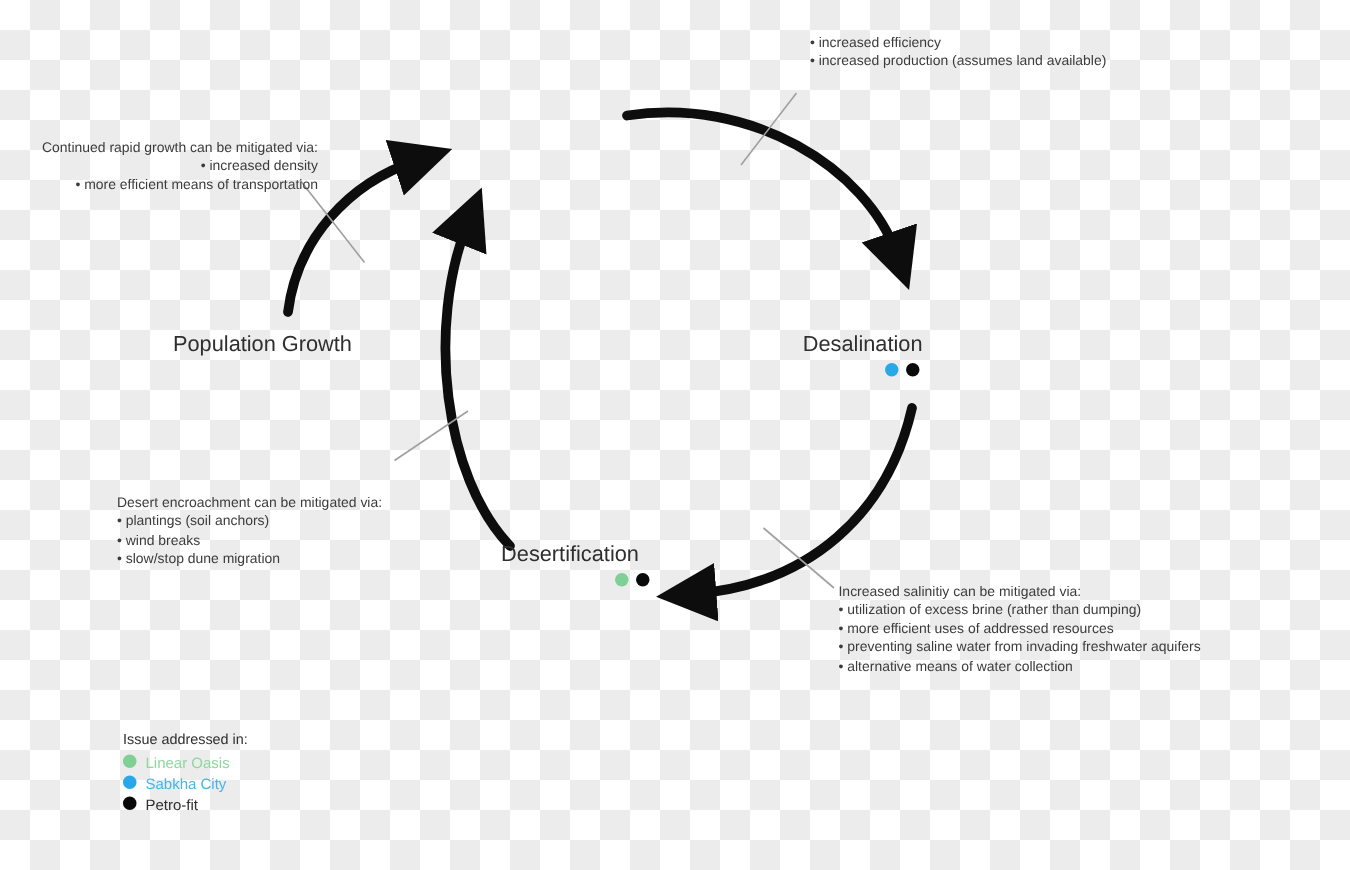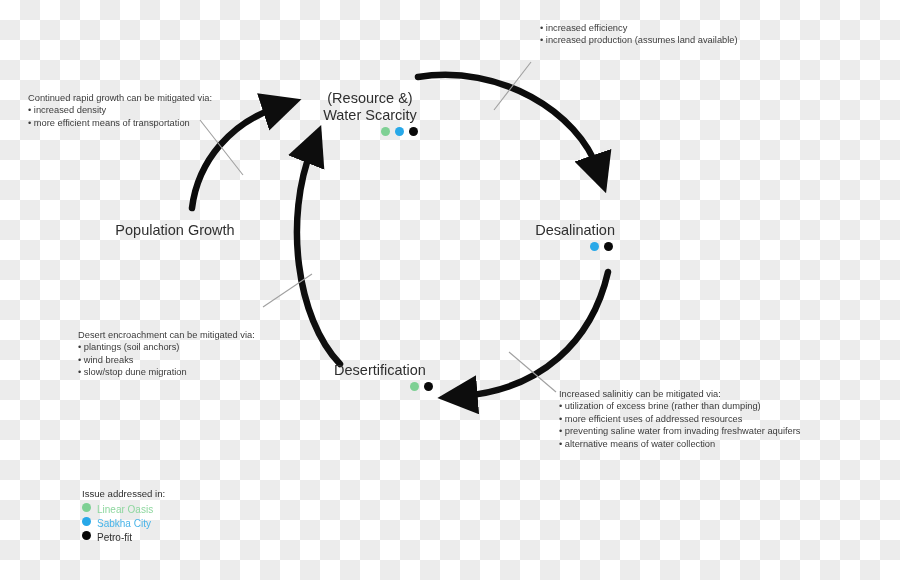--- a/index.html
+++ b/index.html
@@ -98,29 +98,20 @@
     <path d="M608,272 C592,342 540,390 462,396" fill="none" stroke="#0d0d0d" stroke-width="6.5" stroke-linecap="round" marker-end="url(#ah)"></path>
 
     <path d="M340,364 C296,318 284,218 312,148" fill="none" stroke="#0d0d0d" stroke-width="6.5" stroke-linecap="round" marker-end="url(#ah)"></path>
 
     <line x1="200" y1="120" x2="243" y2="175" stroke="#a0a0a0" stroke-width="1.1"></line>
     <line x1="531" y1="62" x2="494" y2="110" stroke="#a0a0a0" stroke-width="1.1"></line>
     <line x1="263" y1="307" x2="312" y2="274" stroke="#a0a0a0" stroke-width="1.1"></line>
     <line x1="556" y1="392" x2="509" y2="352" stroke="#a0a0a0" stroke-width="1.1"></line>
   </svg>
 
-  <div class="node" style="left:320px; top:90px; width:100px;">
-    <span class="node-label">(Resource &amp;)</span>
-    <span class="node-label">Water Scarcity</span>
-    <span class="dots">
-      <span class="dot" style="background:#7ed094"></span>
-      <span class="dot" style="background:#28a8e8"></span>
-      <span class="dot" style="background:#0a0a0a"></span>
-    </span>
-  </div>
 
   <div class="node" style="left:505px; top:222px; width:110px;text-align:right;">
     <span class="node-label">Desalination</span>
     <span class="dots">
       <span class="dot" style="background:#28a8e8"></span>
       <span class="dot" style="background:#0a0a0a"></span>
     </span>
   </div>
 
   <div class="node" style="left:325px; top:362px; width:110px;">
@@ -128,21 +119,21 @@
     <span class="dots">
       <span class="dot" style="background:#7ed094"></span>
       <span class="dot" style="background:#0a0a0a"></span>
     </span>
   </div>
 
   <div class="node" style="left:105px; top:222px; width:140px;">
     <span class="node-label">Population Growth</span>
   </div>
 
-  <div class="note" style="left:28px; top:92px;">
+  <div class="note" style="left:28px; top:92px;text-align:right;">
     <span class="bullet-line">Continued rapid growth can be mitigated via:</span>
     <span class="bullet-line">• increased density</span>
     <span class="bullet-line">• more efficient means of transportation</span>
   </div>
 
   <div class="note" style="left:540px; top:22px;">
     <span class="bullet-line">• increased efficiency</span>
     <span class="bullet-line">• increased production (assumes land available)</span>
   </div>
 

